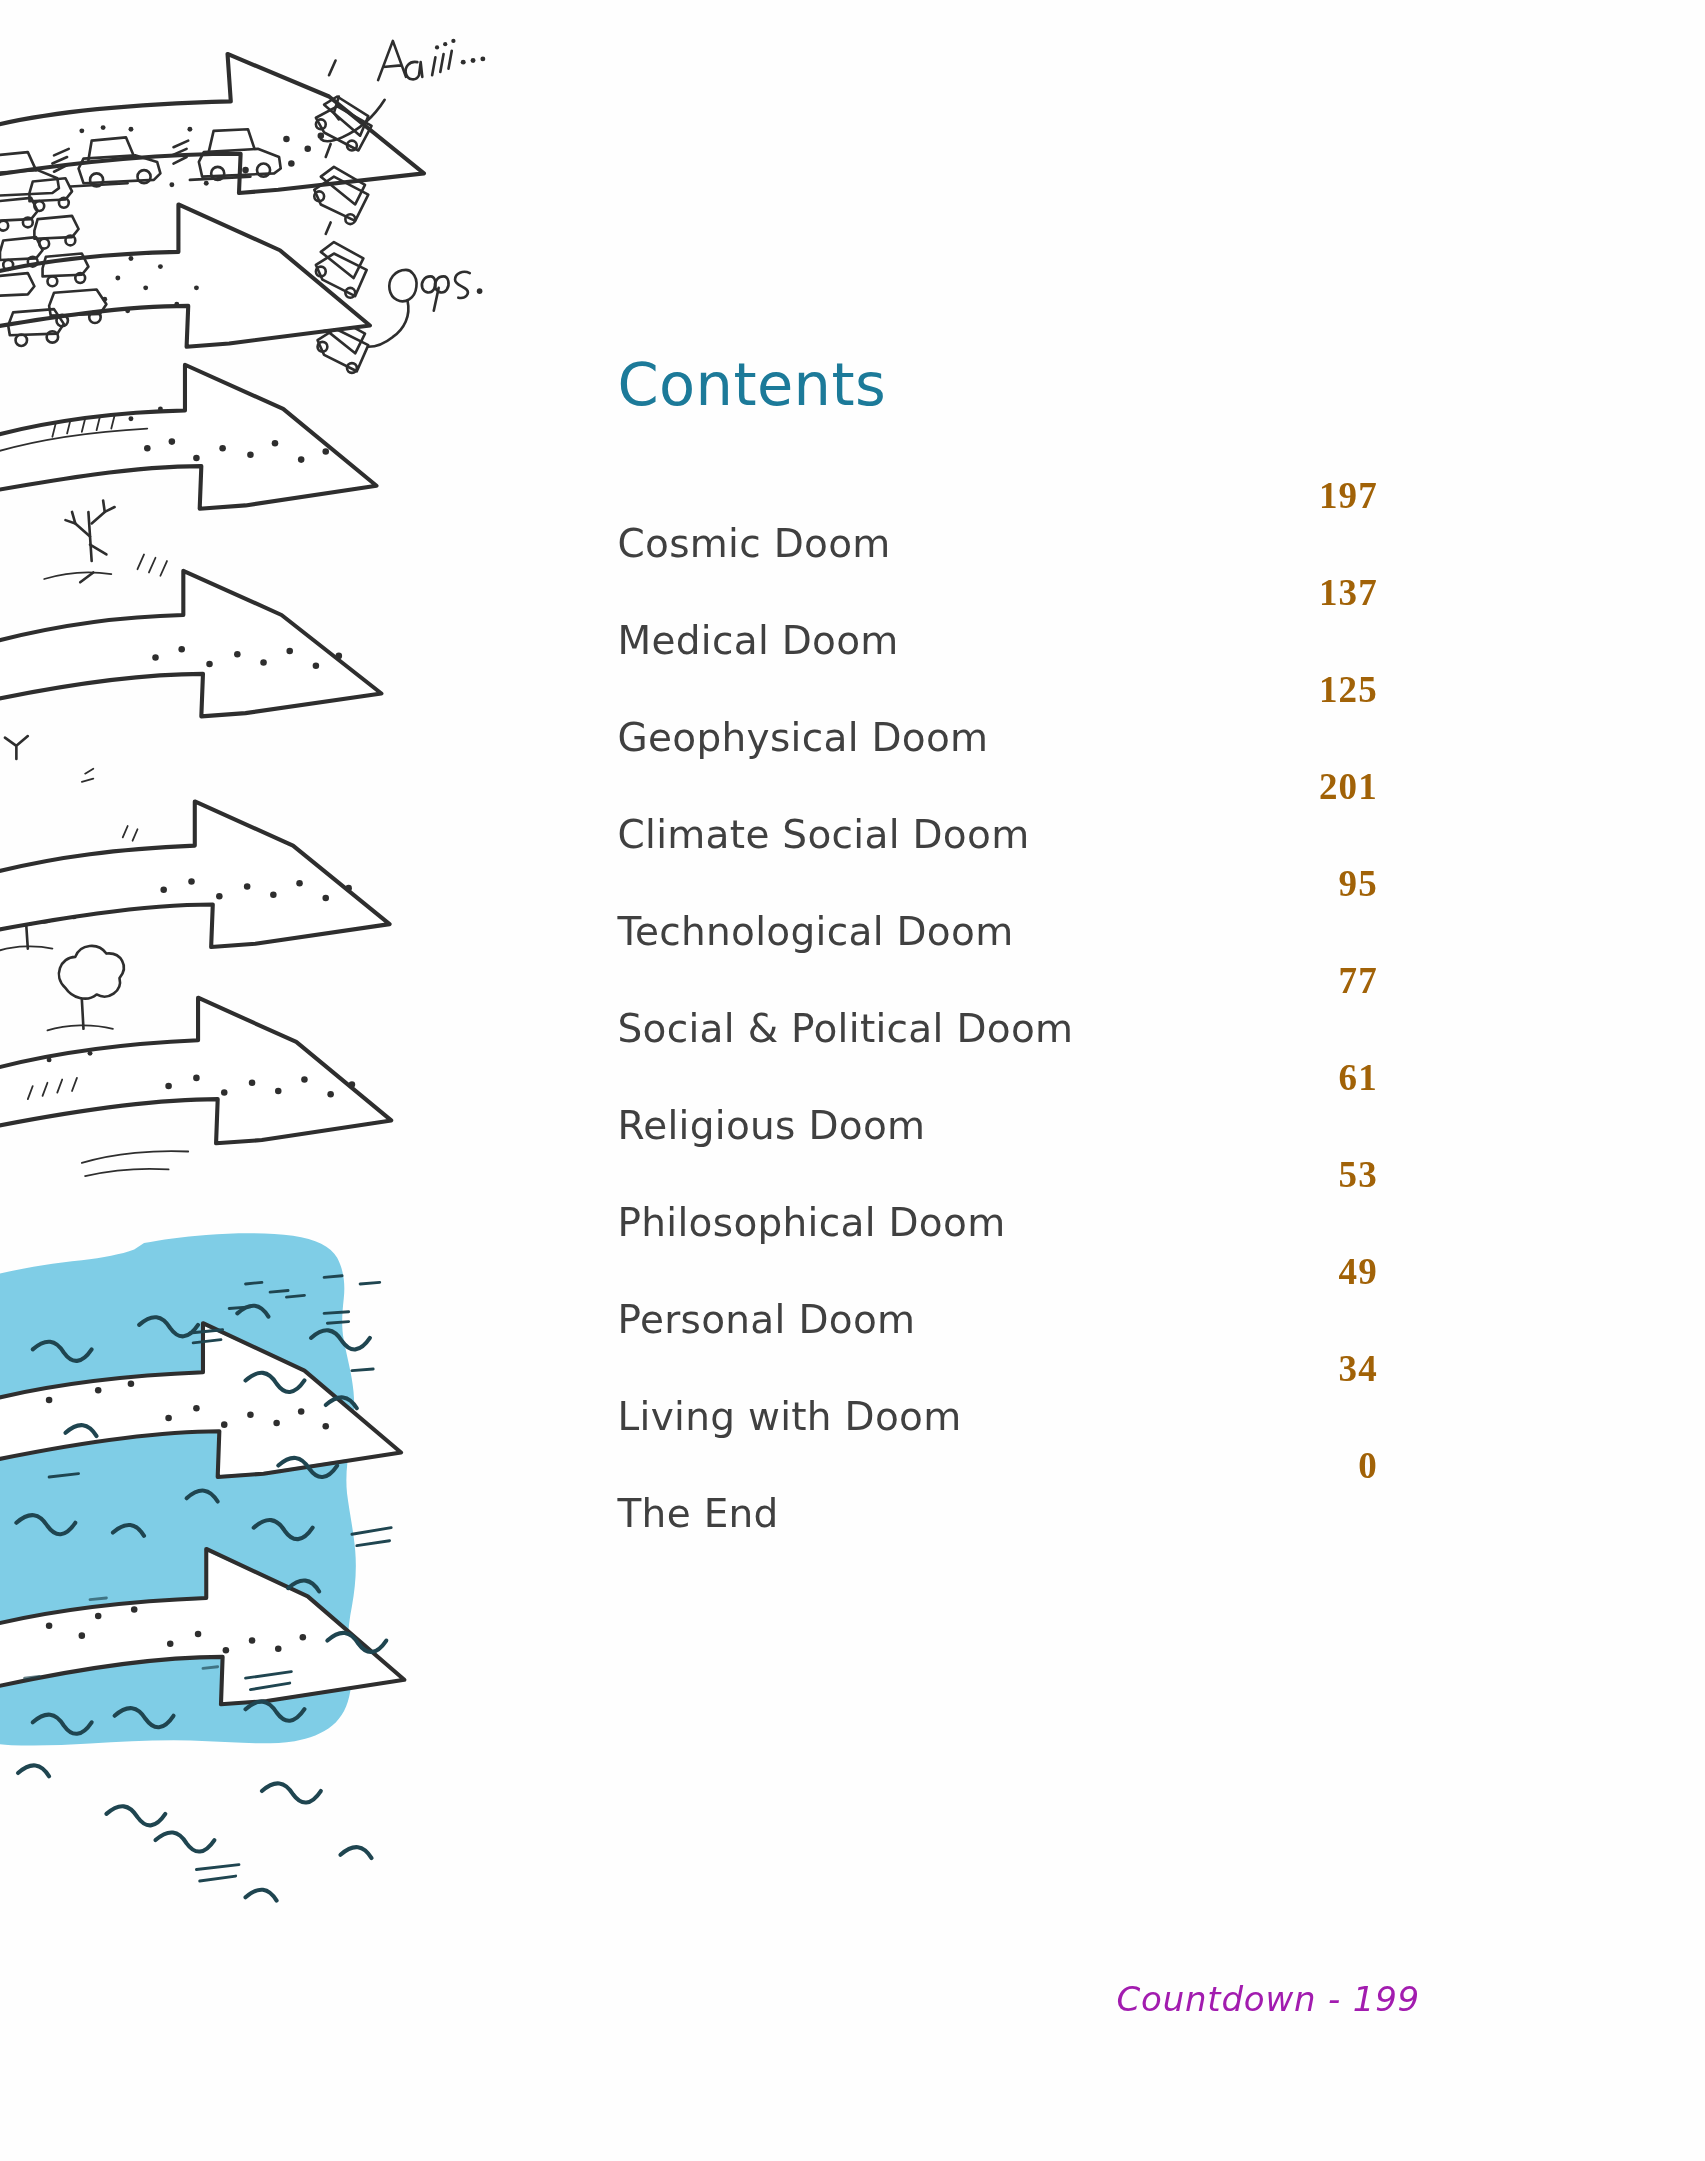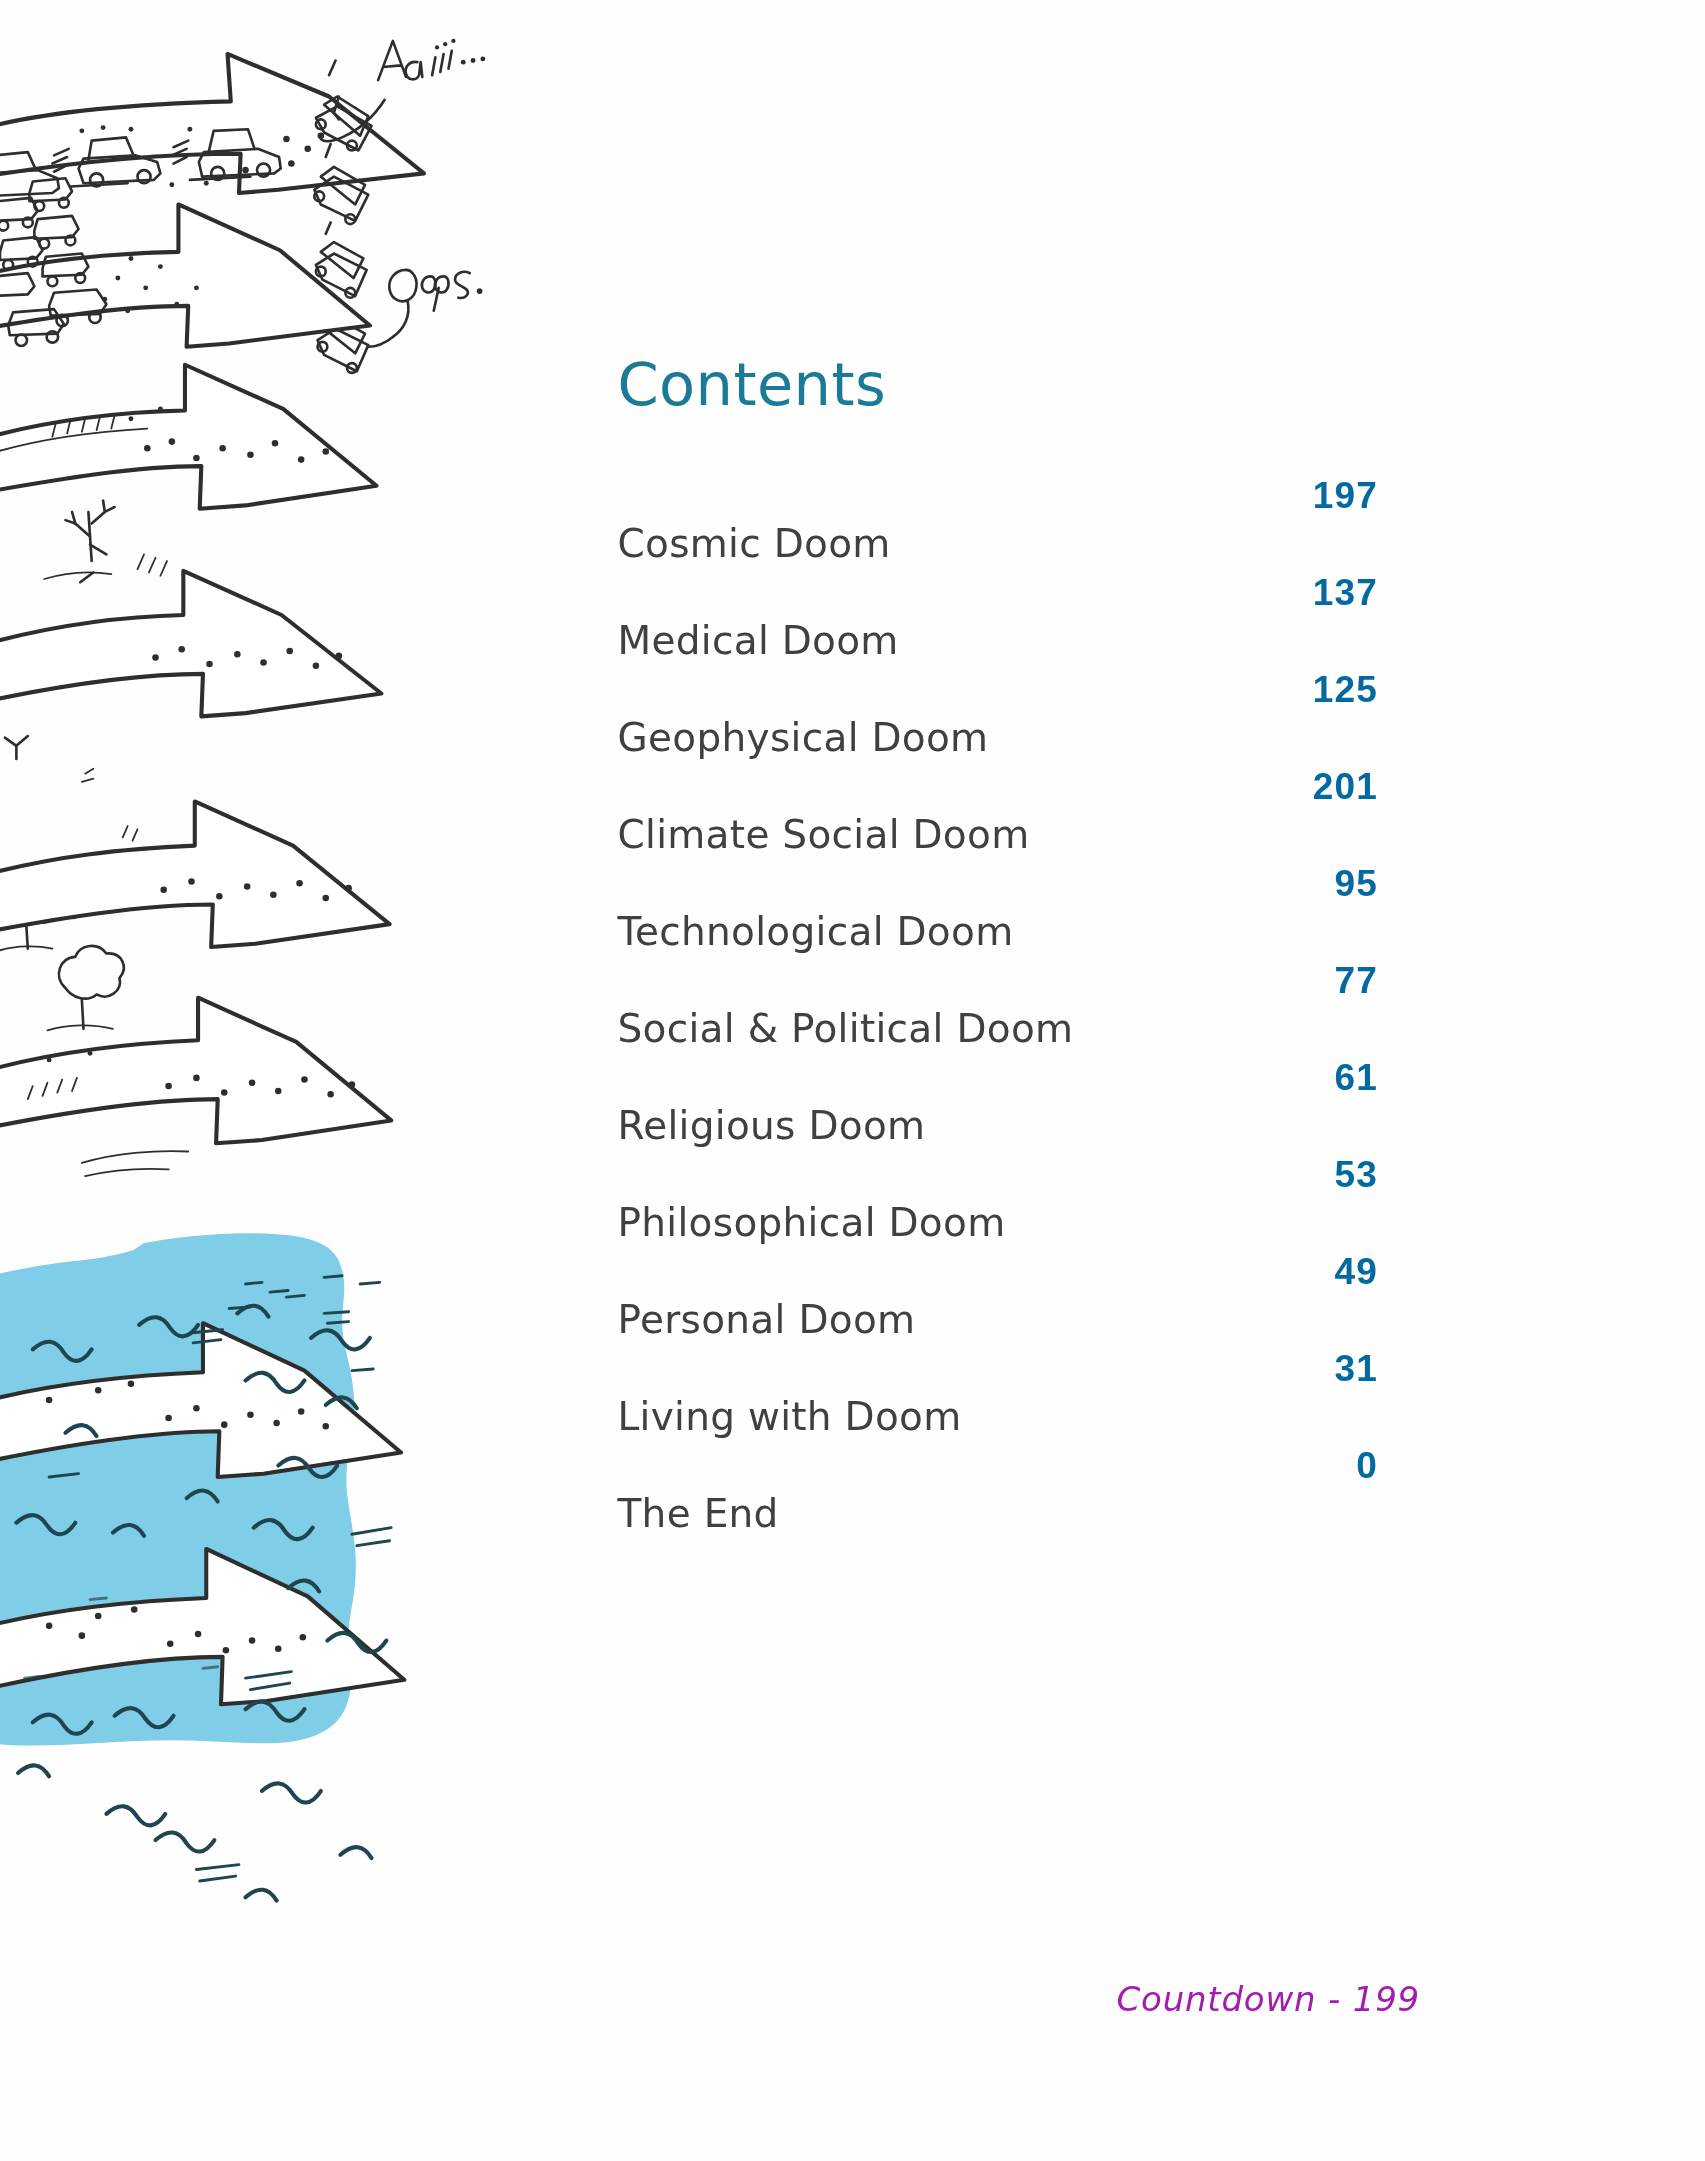--- a/index.html
+++ b/index.html
@@ -76,22 +76,22 @@
     white-space: nowrap;
     margin-top: 48px;
   }
   .toc-page {
     position: absolute;
     right: 0;
     top: 0.8px;
     font-size: 37px;
     font-weight: 700;
     letter-spacing: 1.2px;
-    color: #0369a1;
-    font-family: Liberation Sans, sans-serif;
+    color: #a16207;
+    font-family: Liberation Serif, serif;
     line-height: 1.18;
     text-align: left;
   }
 
   #footer-note {
     position: absolute;
     right: 13px;
     top: 1979px;
     font-size: 34px;
     font-style: italic;
@@ -643,21 +643,21 @@
         <span class="toc-page">53</span>
       </div>
 
       <div class="toc-entry">
         <span class="toc-title">Personal Doom</span>
         <span class="toc-page">49</span>
       </div>
 
       <div class="toc-entry">
         <span class="toc-title">Living with Doom</span>
-        <span class="toc-page">31</span>
+        <span class="toc-page">34</span>
       </div>
 
       <div class="toc-entry">
         <span class="toc-title">The End</span>
         <span class="toc-page">0</span>
       </div>
 
     </div>
 
     <div id="footer-note">Countdown - 199</div>

